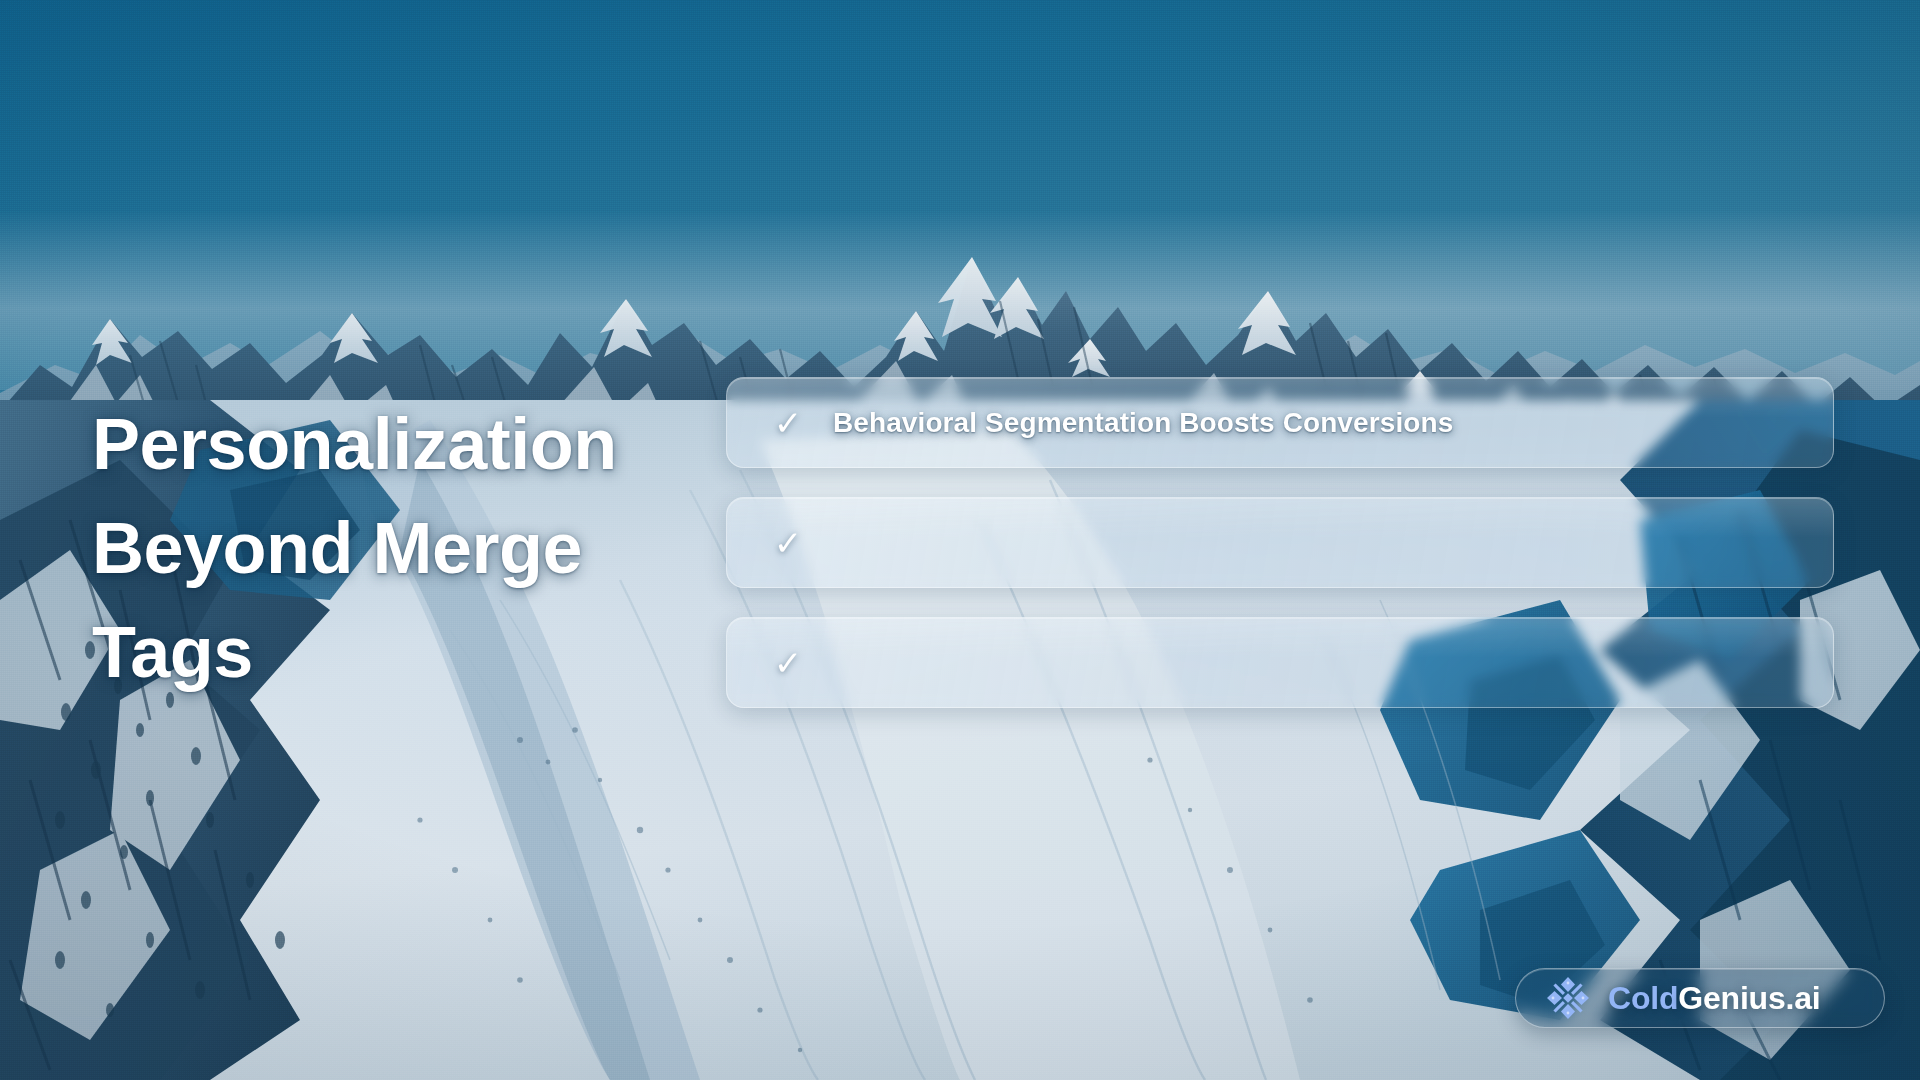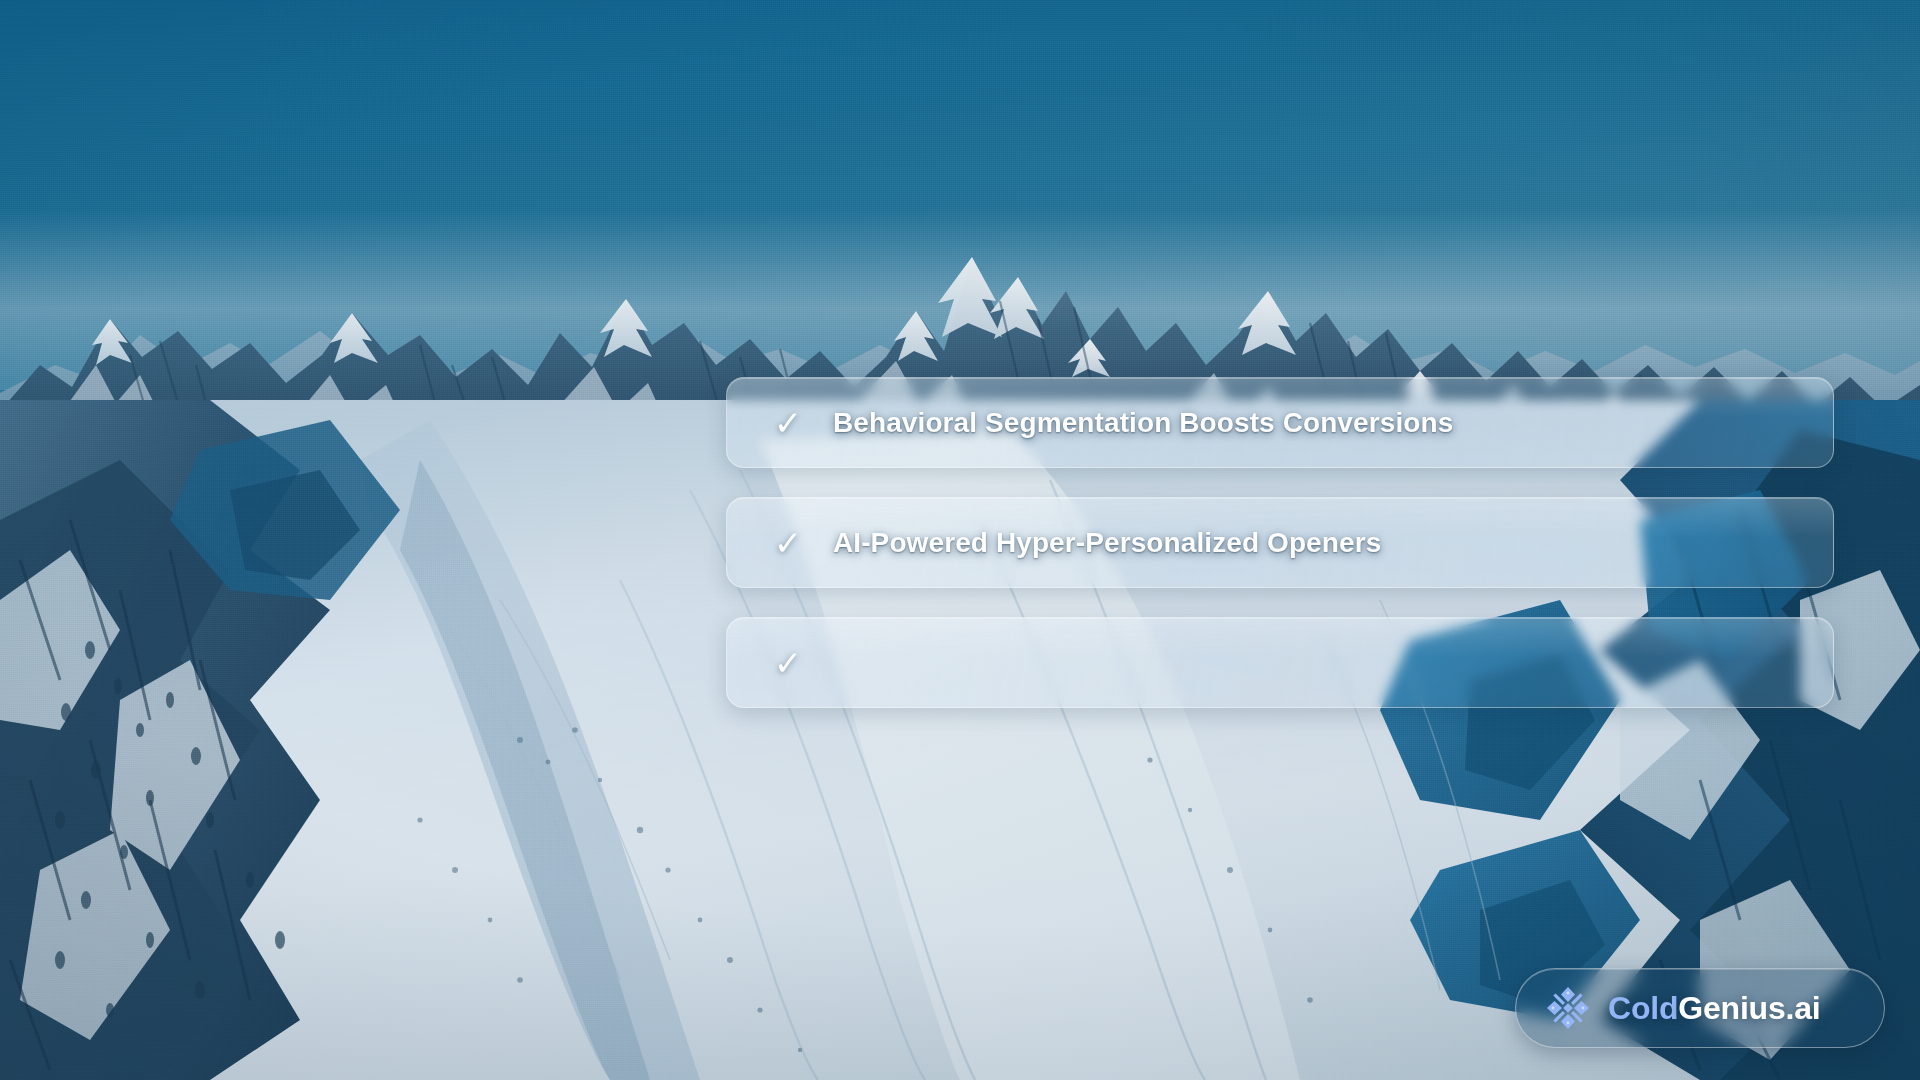--- a/index.html
+++ b/index.html
@@ -128,21 +128,21 @@
     text-shadow:0 2px 9px rgba(10,40,65,.55), 0 1px 2px rgba(10,40,65,.45);
     white-space:nowrap;
   }
 
   
   #brand-badge {
     position:absolute;
     left:1515px;
     top:968px;
     width:370px;
-    height:80px;
+    height:60px;
     display:flex;
     align-items:center;
     border-radius:40px;
     border:1px solid rgba(255,255,255,.42);
     background:linear-gradient(100deg, rgba(40,80,110,.38) 0%, rgba(35,72,102,.30) 55%, rgba(45,85,115,.26) 100%);
     backdrop-filter:blur(8px) saturate(110%);
     -webkit-backdrop-filter:blur(8px) saturate(110%);
     box-shadow:0 6px 20px rgba(8,35,58,.28), inset 0 1px 0 rgba(255,255,255,.22);
   }
   #brand-icon { flex:0 0 auto; margin-left:28px; width:48px; height:48px; display:block; }
@@ -359,31 +359,31 @@
       </g>
     </svg>
   </div>
 
   <div class="bg-layer cooltint"></div>
   <div class="bg-layer grain"></div>
   <div class="bg-layer vignette"></div>
 
   <div class="content">
 
+    <h1 id="headline">Personalization Beyond Merge Tags</h1>
 
     <div id="bullets">
 
       <div class="bullet-card">
         <span class="bullet-check">✓</span>
         <span class="bullet-text">Behavioral Segmentation Boosts Conversions</span>
       </div>
 
       <div class="bullet-card">
         <span class="bullet-check">✓</span>
-        <span class="bullet-text">AI-Powered Hyper-Personalized Openers</span>
       </div>
 
       <div class="bullet-card">
         <span class="bullet-check">✓</span>
       </div>
 
     </div>
 
     <div id="brand-badge">
       <svg id="brand-icon" viewBox="0 0 48 48" xmlns="http://www.w3.org/2000/svg">

